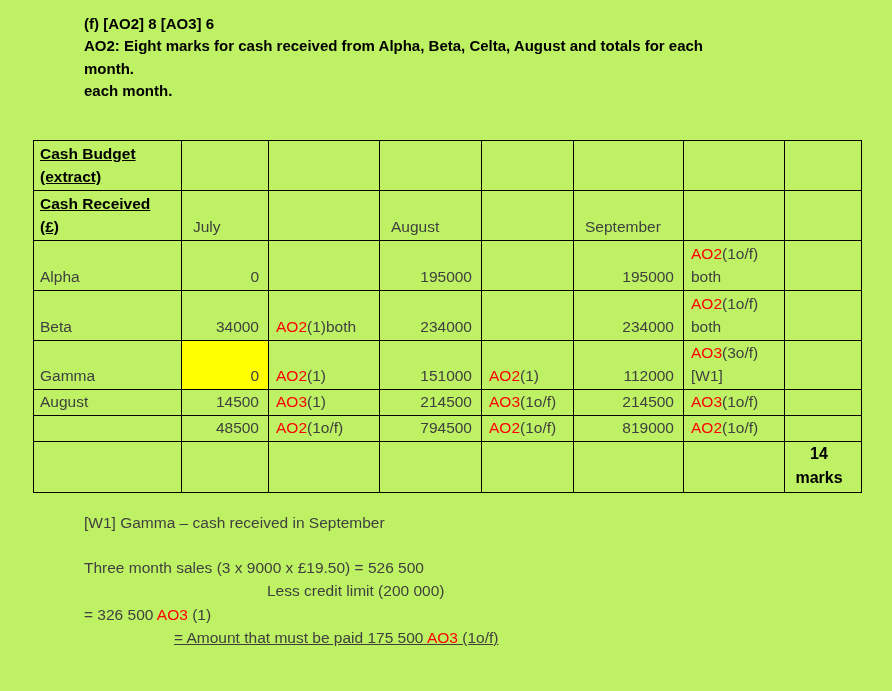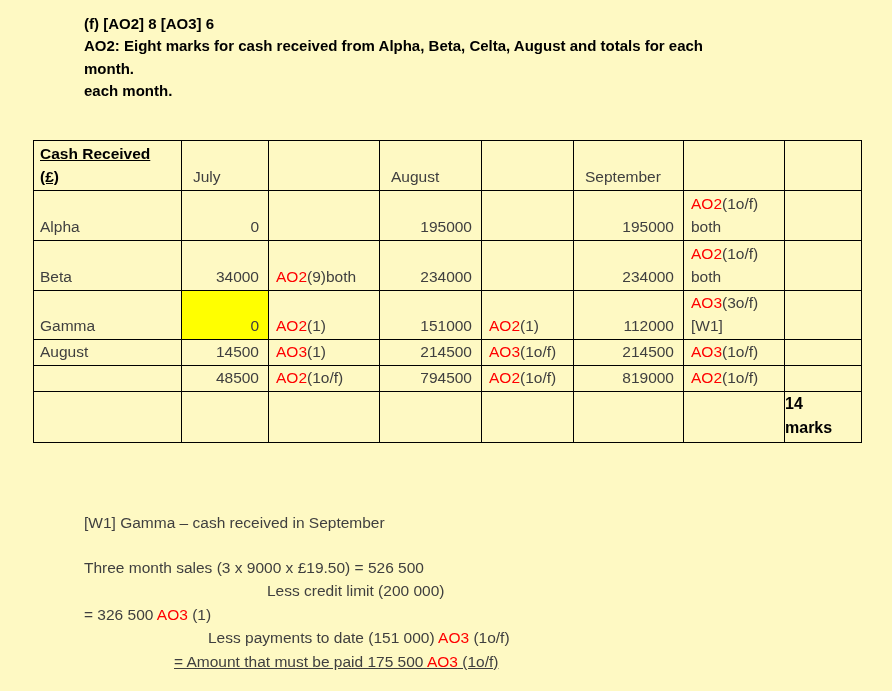--- a/index.html
+++ b/index.html
@@ -7,21 +7,21 @@
     --highlight-yellow: #ffff00;
     --text-dark: #3f3f3f;
     --text-black: #000000;
   }
   * { box-sizing: border-box; }
   html, body { margin: 0; padding: 0; background: #fff; }
   .page {
     position: relative;
     width: 892px;
     height: 691px;
-    background: #fef9c3;
+    background: #bef264;
     font-family: "Liberation Sans", sans-serif;
     color: var(--text-dark);
     overflow: hidden;
   }
   
   .q-header {
     position: absolute;
     left: 84px;
     top: 13px;
     font-size: 15px;
@@ -45,21 +45,21 @@
     vertical-align: bottom;
     padding: 0 0 2px 0;
     line-height: 23px;
     overflow: hidden;
   }
   .cell-label { padding-left: 6px !important; }
   .cell-month { padding-left: 11px !important; }
   .cell-val   { text-align: right; padding-right: 9px !important; }
   .cell-ann   { padding-left: 7px !important; }
   .cell-marks {
-    text-align: left;
+    text-align: center;
     padding-right: 8px !important;
     font-weight: bold;
     color: var(--text-black);
     font-size: 16px;
     line-height: 24px !important;
     margin-left: 45px;
   }
   .hdr { font-weight: bold; color: var(--text-black); }
   .ul  { text-decoration: underline; }
   .u   { text-underline-offset: 2px; }
@@ -105,20 +105,33 @@
         <col style="width:87px">
         <col style="width:111px">
         <col style="width:102px">
       <col style="width:92px">
         <col style="width:110px">
         <col style="width:101px">
         <col style="width:77px">
     </colgroup>
     <tbody>
 
+      <tr style="height:50px">
+        <td class="cell-label hdr">
+          <div><span class="ul">Cash Budget</span></div>
+          <div><span class="ul">(extract)</span></div>
+        </td>
+        <td></td>
+        <td></td>
+        <td></td>
+        <td></td>
+        <td></td>
+        <td></td>
+        <td></td>
+      </tr>
 
       <tr style="height:50px">
         <td class="cell-label hdr">
           <div><span class="ul">Cash Received</span></div>
           <div><span class="ul">(£)</span></div>
         </td>
         <td class="cell-month">July</td>
         <td></td>
         <td class="cell-month">August</td>
         <td></td>
@@ -138,21 +151,21 @@
           <div><span class="red">AO2</span><span>(1o/f)</span></div>
           <div>both</div>
         </td>
         <td></td>
       </tr>
 
       <tr style="height:50px">
         <td class="cell-label">Beta</td>
         <td class="cell-val">34000</td>
         <td class="cell-ann">
-          <div><span class="red">AO2</span><span>(9)both</span></div>
+          <div><span class="red">AO2</span><span>(1)both</span></div>
         </td>
         <td class="cell-val">234000</td>
         <td></td>
         <td class="cell-val">234000</td>
         <td class="cell-ann">
           <div><span class="red">AO2</span><span>(1o/f)</span></div>
           <div>both</div>
         </td>
         <td></td>
       </tr>
@@ -225,17 +238,16 @@
 
     </tbody>
   </table>
 
   <div class="working-title">[W1] Gamma – cash received in September</div>
 
   <div class="calc">
     <div class="l1">Three month sales (3 x 9000 x £19.50) = 526 500</div>
     <div class="l2">Less credit limit (200 000)</div>
     <div class="l3"><span>= 326 500 </span><span class="red">AO3</span><span> (1)</span></div>
-    <div class="l4"><span>Less payments to date (151 000) </span><span class="red">AO3</span><span> (1o/f)</span></div>
     <div class="l5"><span>= Amount that must be paid 175 500 </span><span class="red">AO3</span><span> (1o/f)</span></div>
   </div>
 
 </div>
 
 </body></html>

